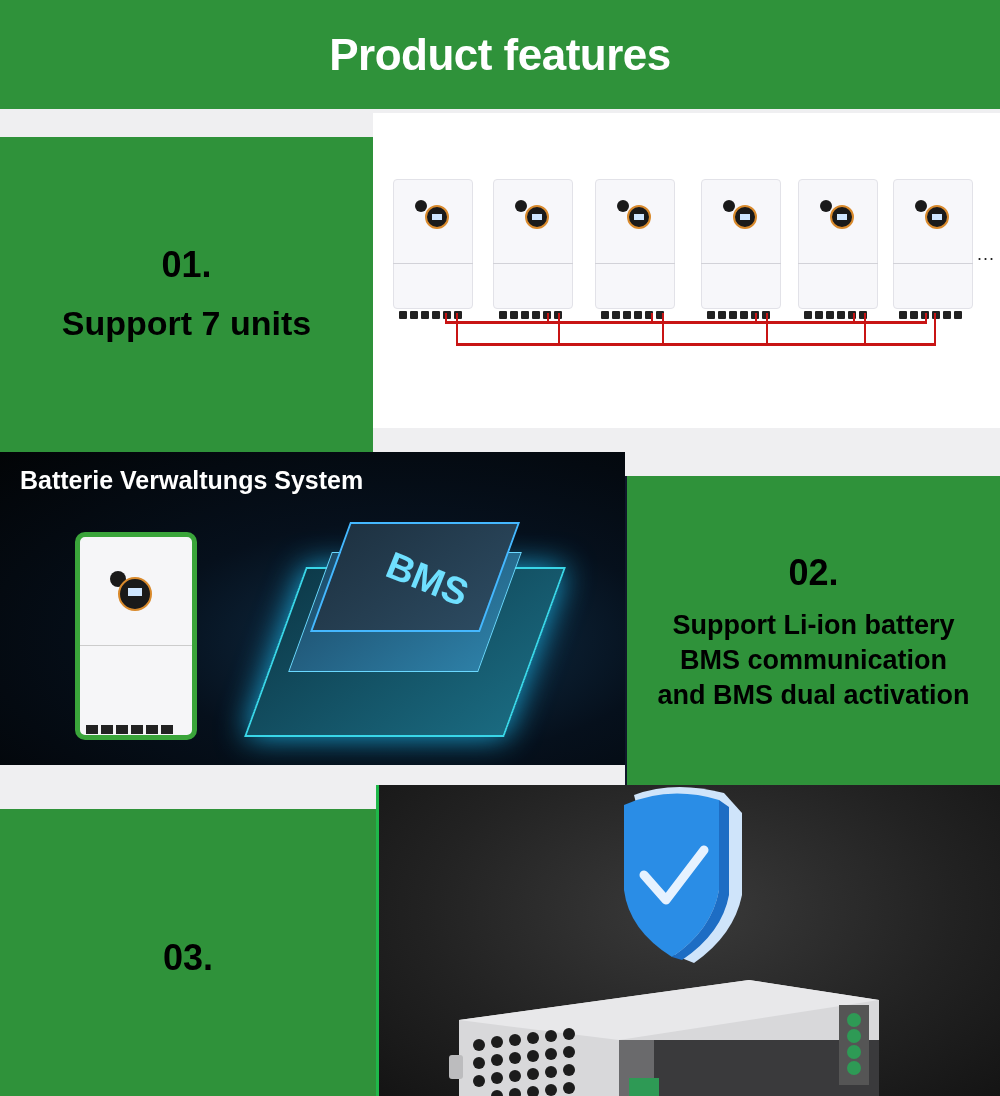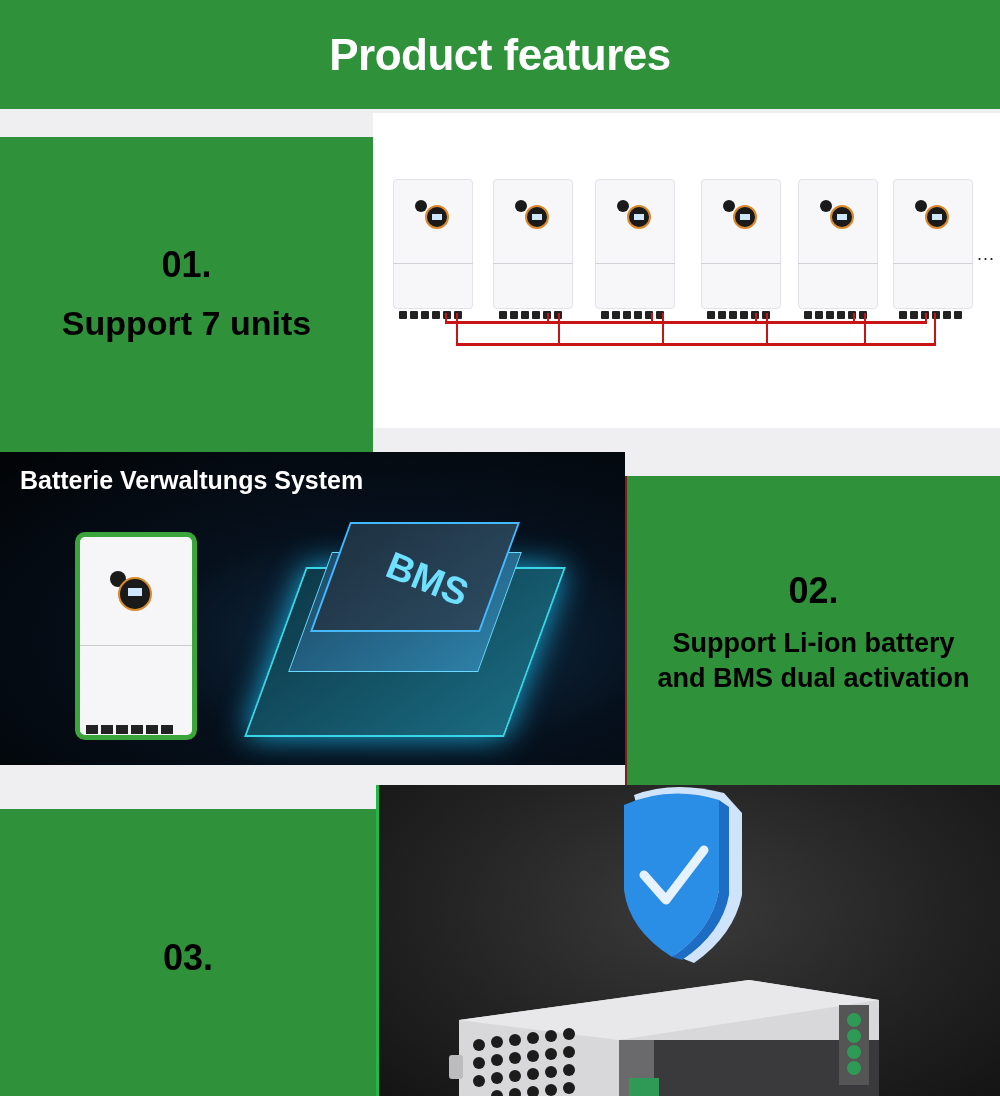--- a/index.html
+++ b/index.html
@@ -11,21 +11,21 @@
   .s2 { top:452px; height:313px; }
   .s3 { top:785px; height:311px; }
   .green { position:absolute; top:0; height:100%; background:#2f923a; color:#000000; text-align:center; display:flex; flex-direction:column; justify-content:center; align-items:center;margin-top:24px; }
   .num { font-size:36px; font-weight:bold; margin-bottom:14px; }
   .desc { font-size:34px; font-weight:bold; line-height:46px; }
   .desc.small { font-size:27px; line-height:35px; }
   .img { position:absolute; top:0; height:100%; overflow:hidden; }
   .s1 .green { left:0; width:373px; }
   .s1 .img { left:373px; width:627px; background:#fff; }
   .s2 .img { left:0; width:625px; background:radial-gradient(ellipse at 65% 60%, #10304a 0%, #06101c 45%, #020406 100%);padding-left:20px; }
-  .s2 .green { left:625px; width:375px; border-left:2px solid #7f1d1d; }
+  .s2 .green { left:625px; width:375px; border-left:2px solid #0f172a; }
   .s3 .green { left:0; width:376px; }
   .s3 .img { left:376px; width:624px; background:radial-gradient(ellipse at 50% 40%, #3a3a3a 0%, #222 60%, #141414 100%); border-left:3px solid #1fb84a; }
 
   
   .unit { position:absolute; top:66px; width:80px; height:142px; }
   .unit .body { position:absolute; left:0; top:0; width:80px; height:130px; background:#f7f7fa; border:1px solid #e2e2e8; border-radius:4px; }
   .unit .split { position:absolute; left:0; top:84px; width:80px; height:1px; background:#d2d2d8; }
   .unit .disp { position:absolute; left:32px; top:26px; width:24px; height:24px; border-radius:50%; background:#1a1a1a; border:2px solid #d98a2c; }
   .unit .disp::after { content:""; position:absolute; left:5px; top:7px; width:10px; height:6px; background:#cfe6ff; }
   .unit .logo { position:absolute; left:22px; top:21px; width:12px; height:12px; border-radius:50%; background:#1a1a1a; }
@@ -188,20 +188,21 @@
           <span></span>
           <span></span>
           <span></span>
         </div>
     </div>
   </div>
   <div class="green">
     <div class="num">02.</div>
     <div class="desc small">
       <div>Support Li-ion battery</div>
+      <div>BMS communication</div>
       <div>and BMS dual activation</div>
     </div>
   </div>
 </div>
 
 <div class="section s3">
   <div class="green">
     <div class="num">03.</div>
   </div>
   <div class="img">

